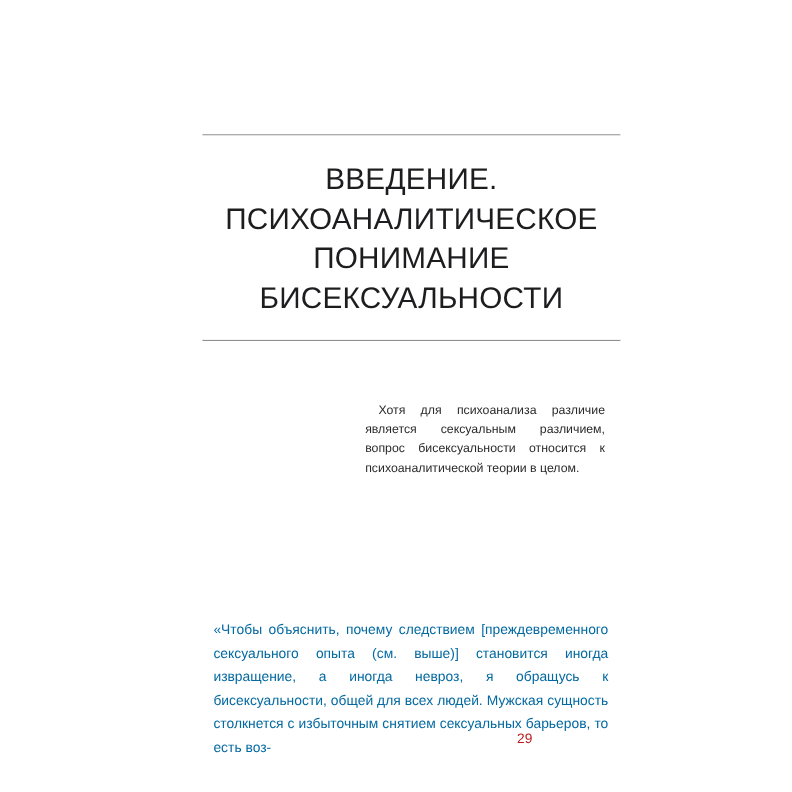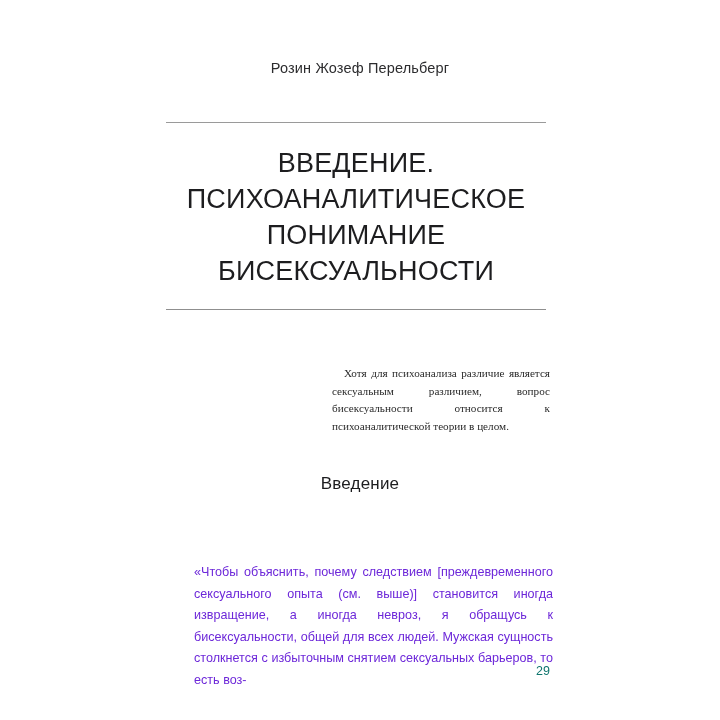--- a/index.html
+++ b/index.html
@@ -36,21 +36,21 @@
     font-size: 14.5px;
     font-weight: 400;
     letter-spacing: 0.15px;
     color: #2c2c2e;
     line-height: 1.2;
   }
 
   
   .title-block {
     position: absolute;
-    left: 166px;
+    left: 184px;
     top: 122px;
     width: 380px;
   }
   .rule {
     width: 100%;
     height: 1px;
     background: #9a9a9a;
     border: 0;
     margin: 0;
   }
@@ -68,21 +68,21 @@
     padding: 22px 0 20px 0;
     white-space: pre-line;
   }
 
   
   .epigraph {
     position: absolute;
     left: 332px;
     top: 365px;
     width: 218px;
-    font-family: Liberation Serif, serif;
+    font-family: Liberation Sans, sans-serif;
     font-size: 11.2px;
     line-height: 17.5px;
     text-align: justify;
     text-indent: 12px;
     color: #2a2a2a;
   }
   .epigraph-source {
     margin-top: 10px;
     text-align: right;
     text-indent: 0;
@@ -121,55 +121,53 @@
   
   .blockquote {
     position: absolute;
     left: 194px;
     top: 562px;
     width: 359px;
     font-family: "Liberation Sans", "DejaVu Sans", sans-serif;
     font-size: 12.6px;
     line-height: 21.5px;
     text-align: justify;
-    color: #6d28d9;
+    color: #0369a1;
   }
 
   
   .folio {
     position: absolute;
     left: 470px;
     top: 664px;
     width: 80px;
-    text-align: right;
+    text-align: left;
     font-family: "Liberation Sans", "DejaVu Sans", sans-serif;
     font-size: 12.5px;
-    color: #0f766e;
+    color: #b91c1c;
   }
 </style>
 </head>
 <body>
 
 <div class="page">
 
-  <div class="author-line">Розин Жозеф Перельберг</div>
 
   <div class="title-block">
     <hr class="rule top">
     <div class="chapter-title">ВВЕДЕНИЕ.
 ПСИХОАНАЛИТИЧЕСКОЕ
 ПОНИМАНИЕ
 БИСЕКСУАЛЬНОСТИ</div>
     <hr class="rule bottom">
   </div>
 
   <div class="epigraph">
     <span>Хотя для психоанализа различие является сексуальным различием, вопрос бисексуальности относится к психоаналитической теории в целом.</span>
   </div>
 
-  <div class="section-heading">Введение</div>
 
 
   <div class="blockquote">«Чтобы объяснить, почему следствием [преждевременного сексуального опыта (см. выше)] становится иногда извращение, а иногда невроз, я обращусь к бисексуальности, общей для всех людей. Мужская сущность столкнется с избыточным снятием сексуальных барьеров, то есть воз-</div>
 
   <div class="folio">29</div>
 
 </div>
 
 </body></html>

